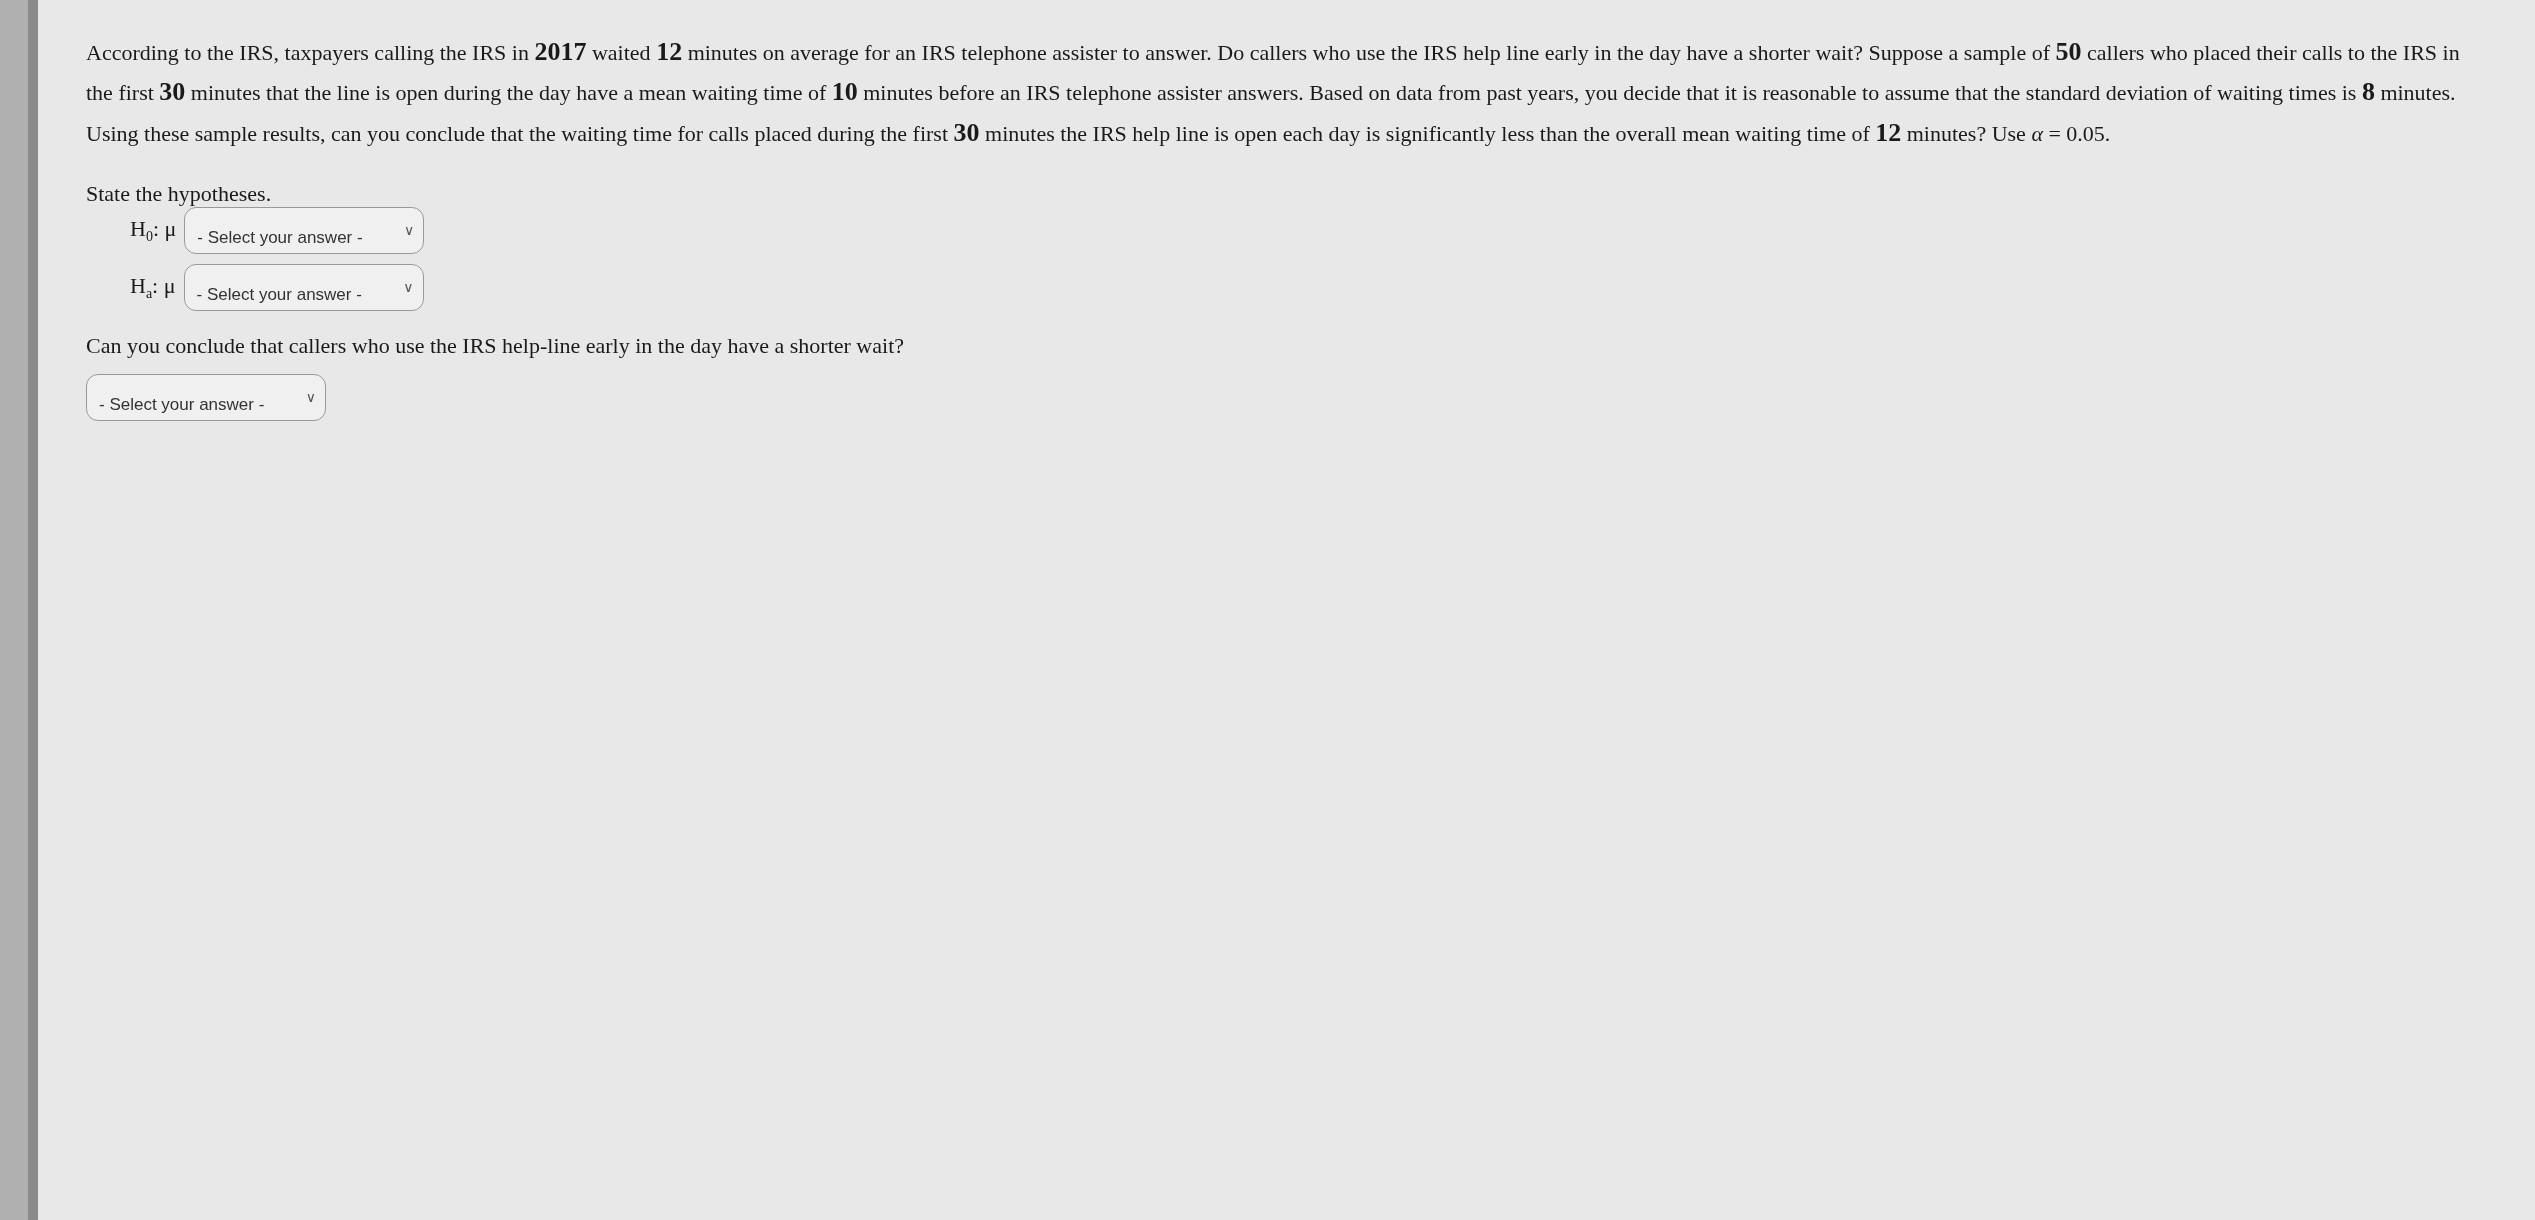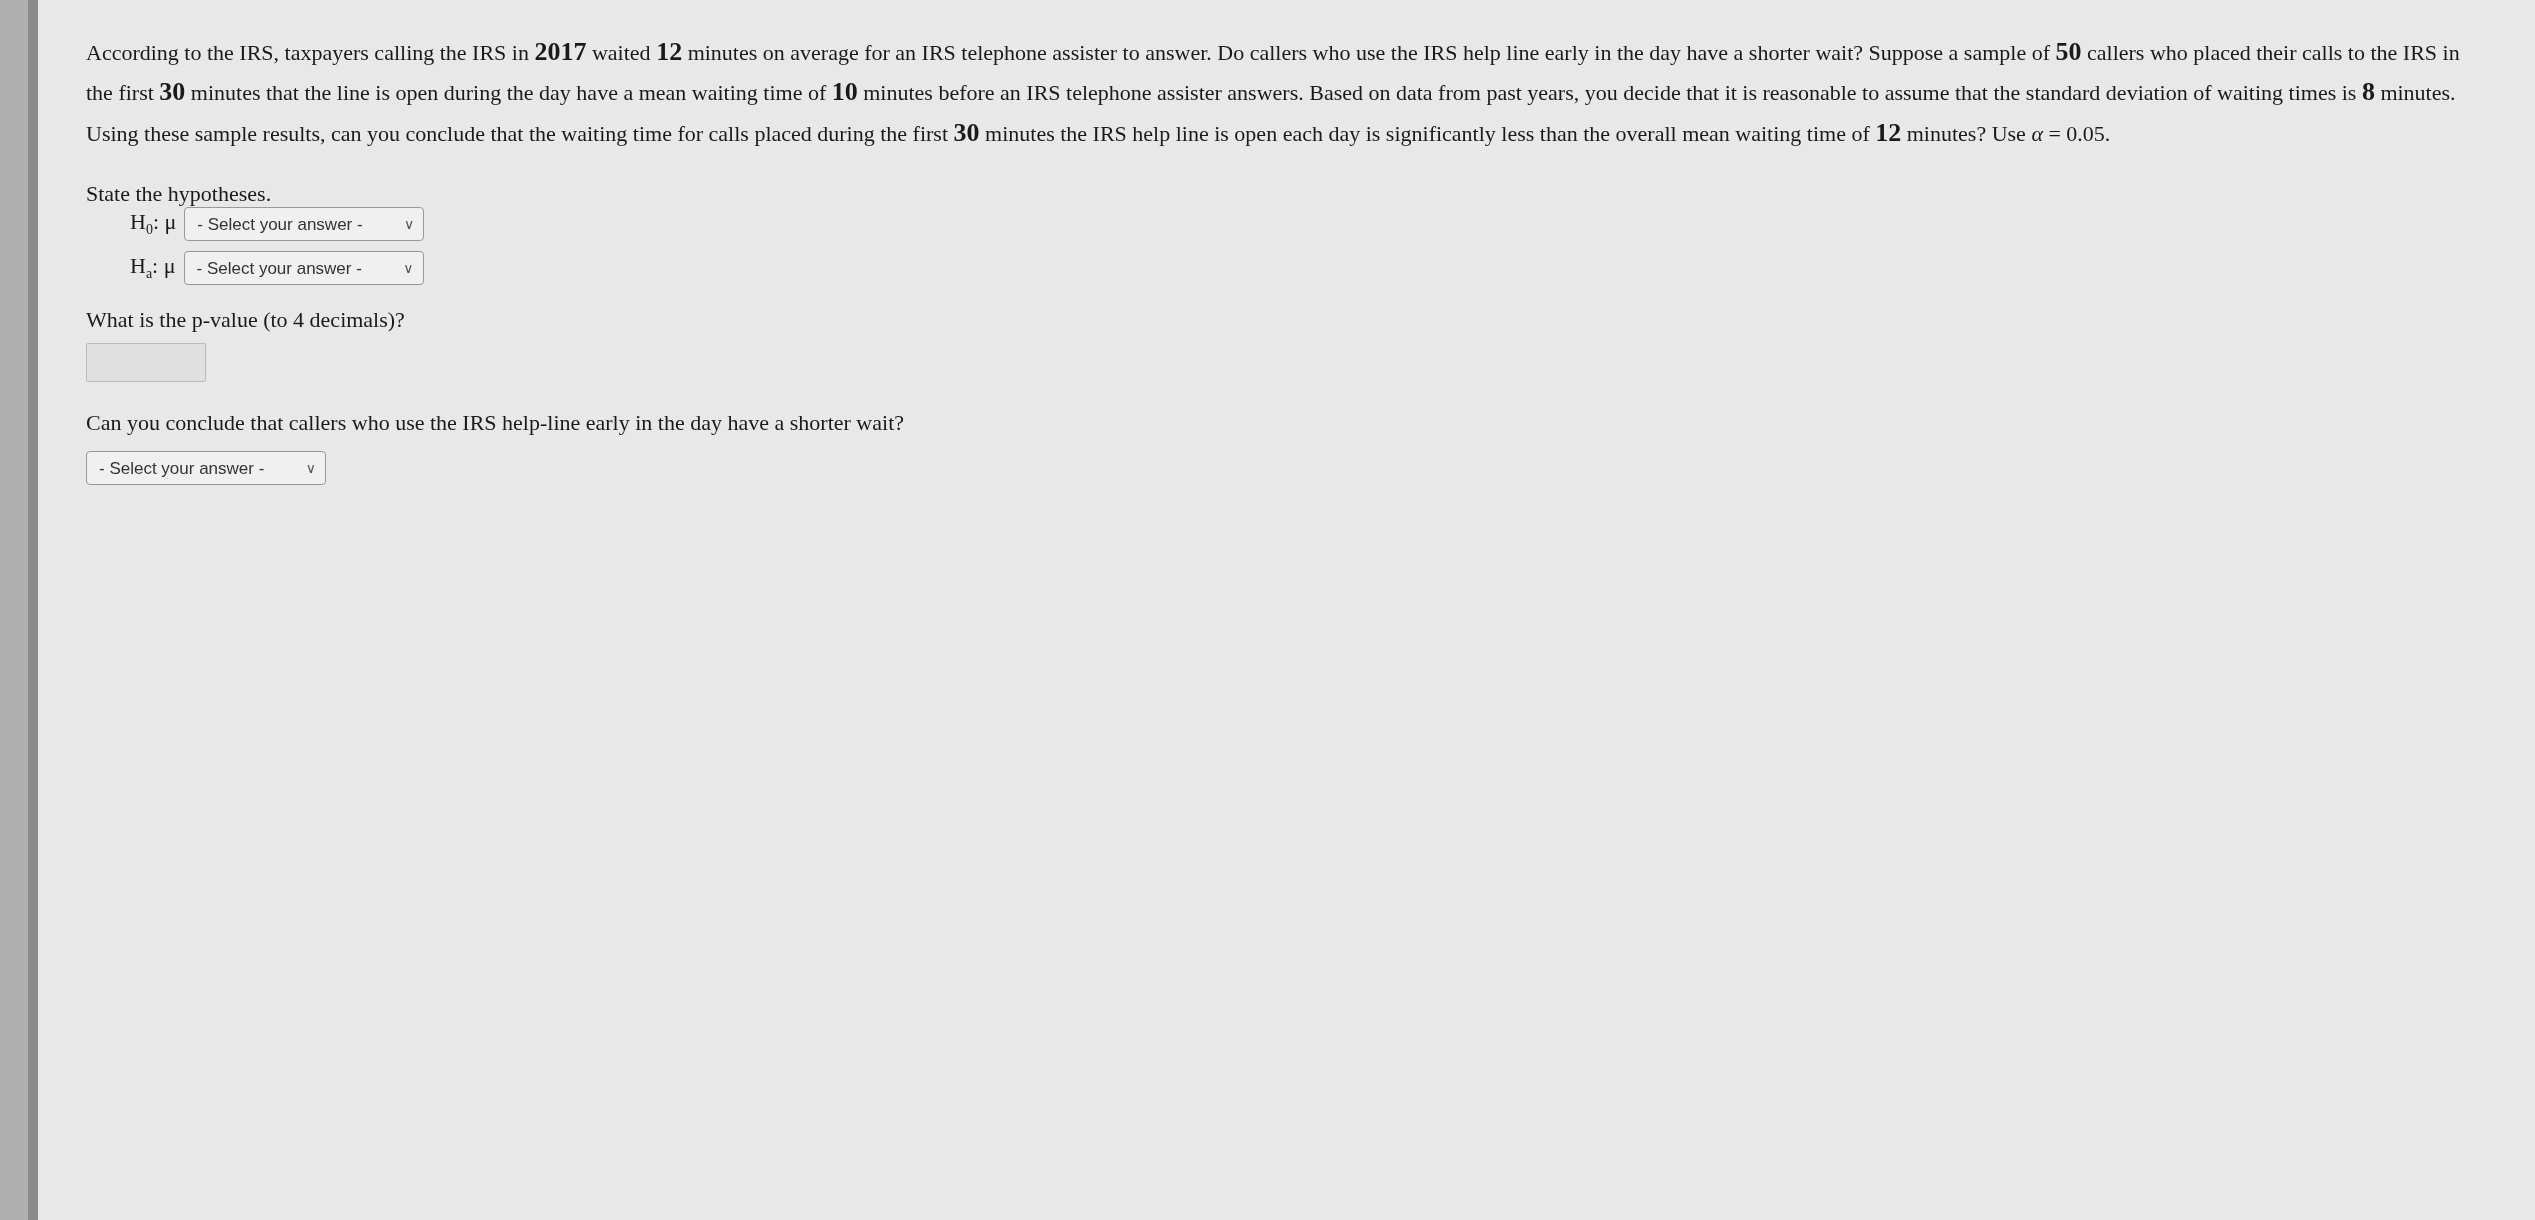--- a/index.html
+++ b/index.html
@@ -87,27 +87,27 @@
       white-space: nowrap;
     }
 
     .hypothesis-label sub {
       font-size: 14px;
     }
 
     .select-dropdown {
       border: 1px solid #999;
       background-color: #f0f0f0;
-      padding: 7px 32px 6px 12px;
+      padding: 20px 32px 6px 12px;
       font-size: 17px;
       color: #333;
       appearance: none;
       -webkit-appearance: none;
       cursor: pointer;
-      border-radius: 4px;
+      border-radius: 12px;
       min-width: 240px;
       background-image: none;
       position: relative;
     }
 
     .select-wrapper {
       position: relative;
       display: inline-block;
     }
 
@@ -206,24 +206,20 @@
             <option value="lt12">&lt; 12</option>
             <option value="gt12">&gt; 12</option>
             <option value="lte12">≤ 12</option>
             <option value="gte12">≥ 12</option>
           </select>
         </div>
       </div>
 
     </div>
 
-    <div class="pvalue-section">
-      <div class="pvalue-label">What is the p-value (to 4 decimals)?</div>
-      <input type="text" class="pvalue-input" value="" placeholder="" style="">
-    </div>
 
     <div class="conclude-section">
       <div class="conclude-label">Can you conclude that callers who use the IRS help-line early in the day have a shorter wait?</div>
       <div class="select-wrapper">
         <select class="select-dropdown">
           <option value="">- Select your answer -</option>
           <option value="yes">Yes</option>
           <option value="no">No</option>
         </select>
       </div>

